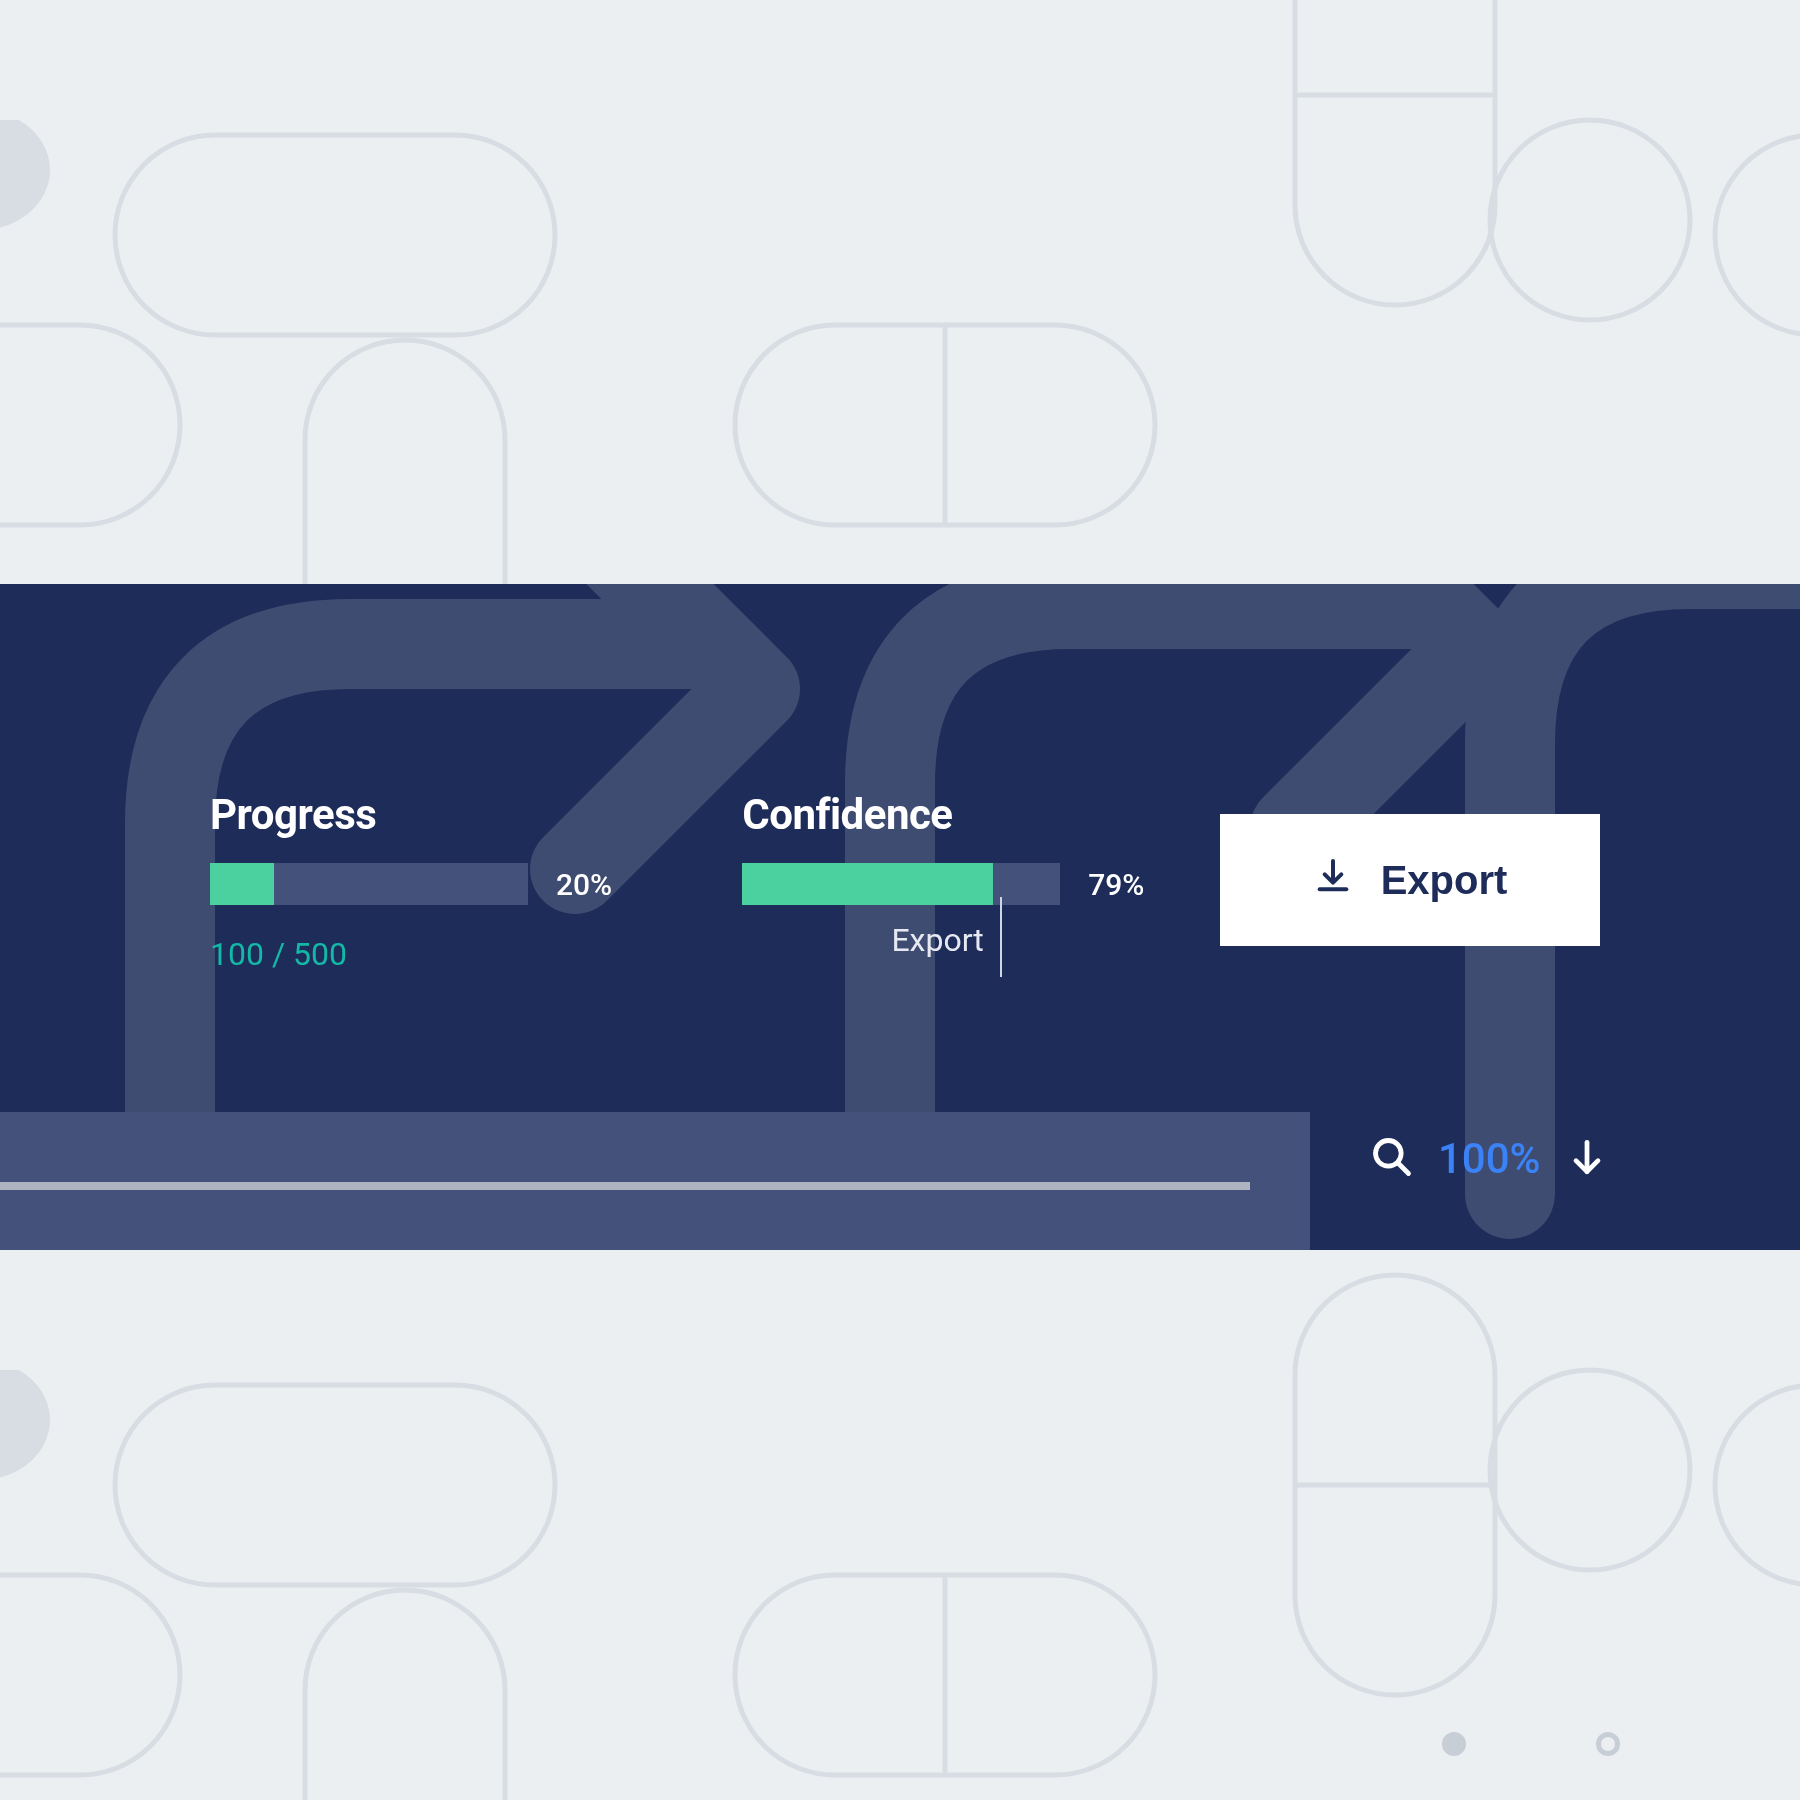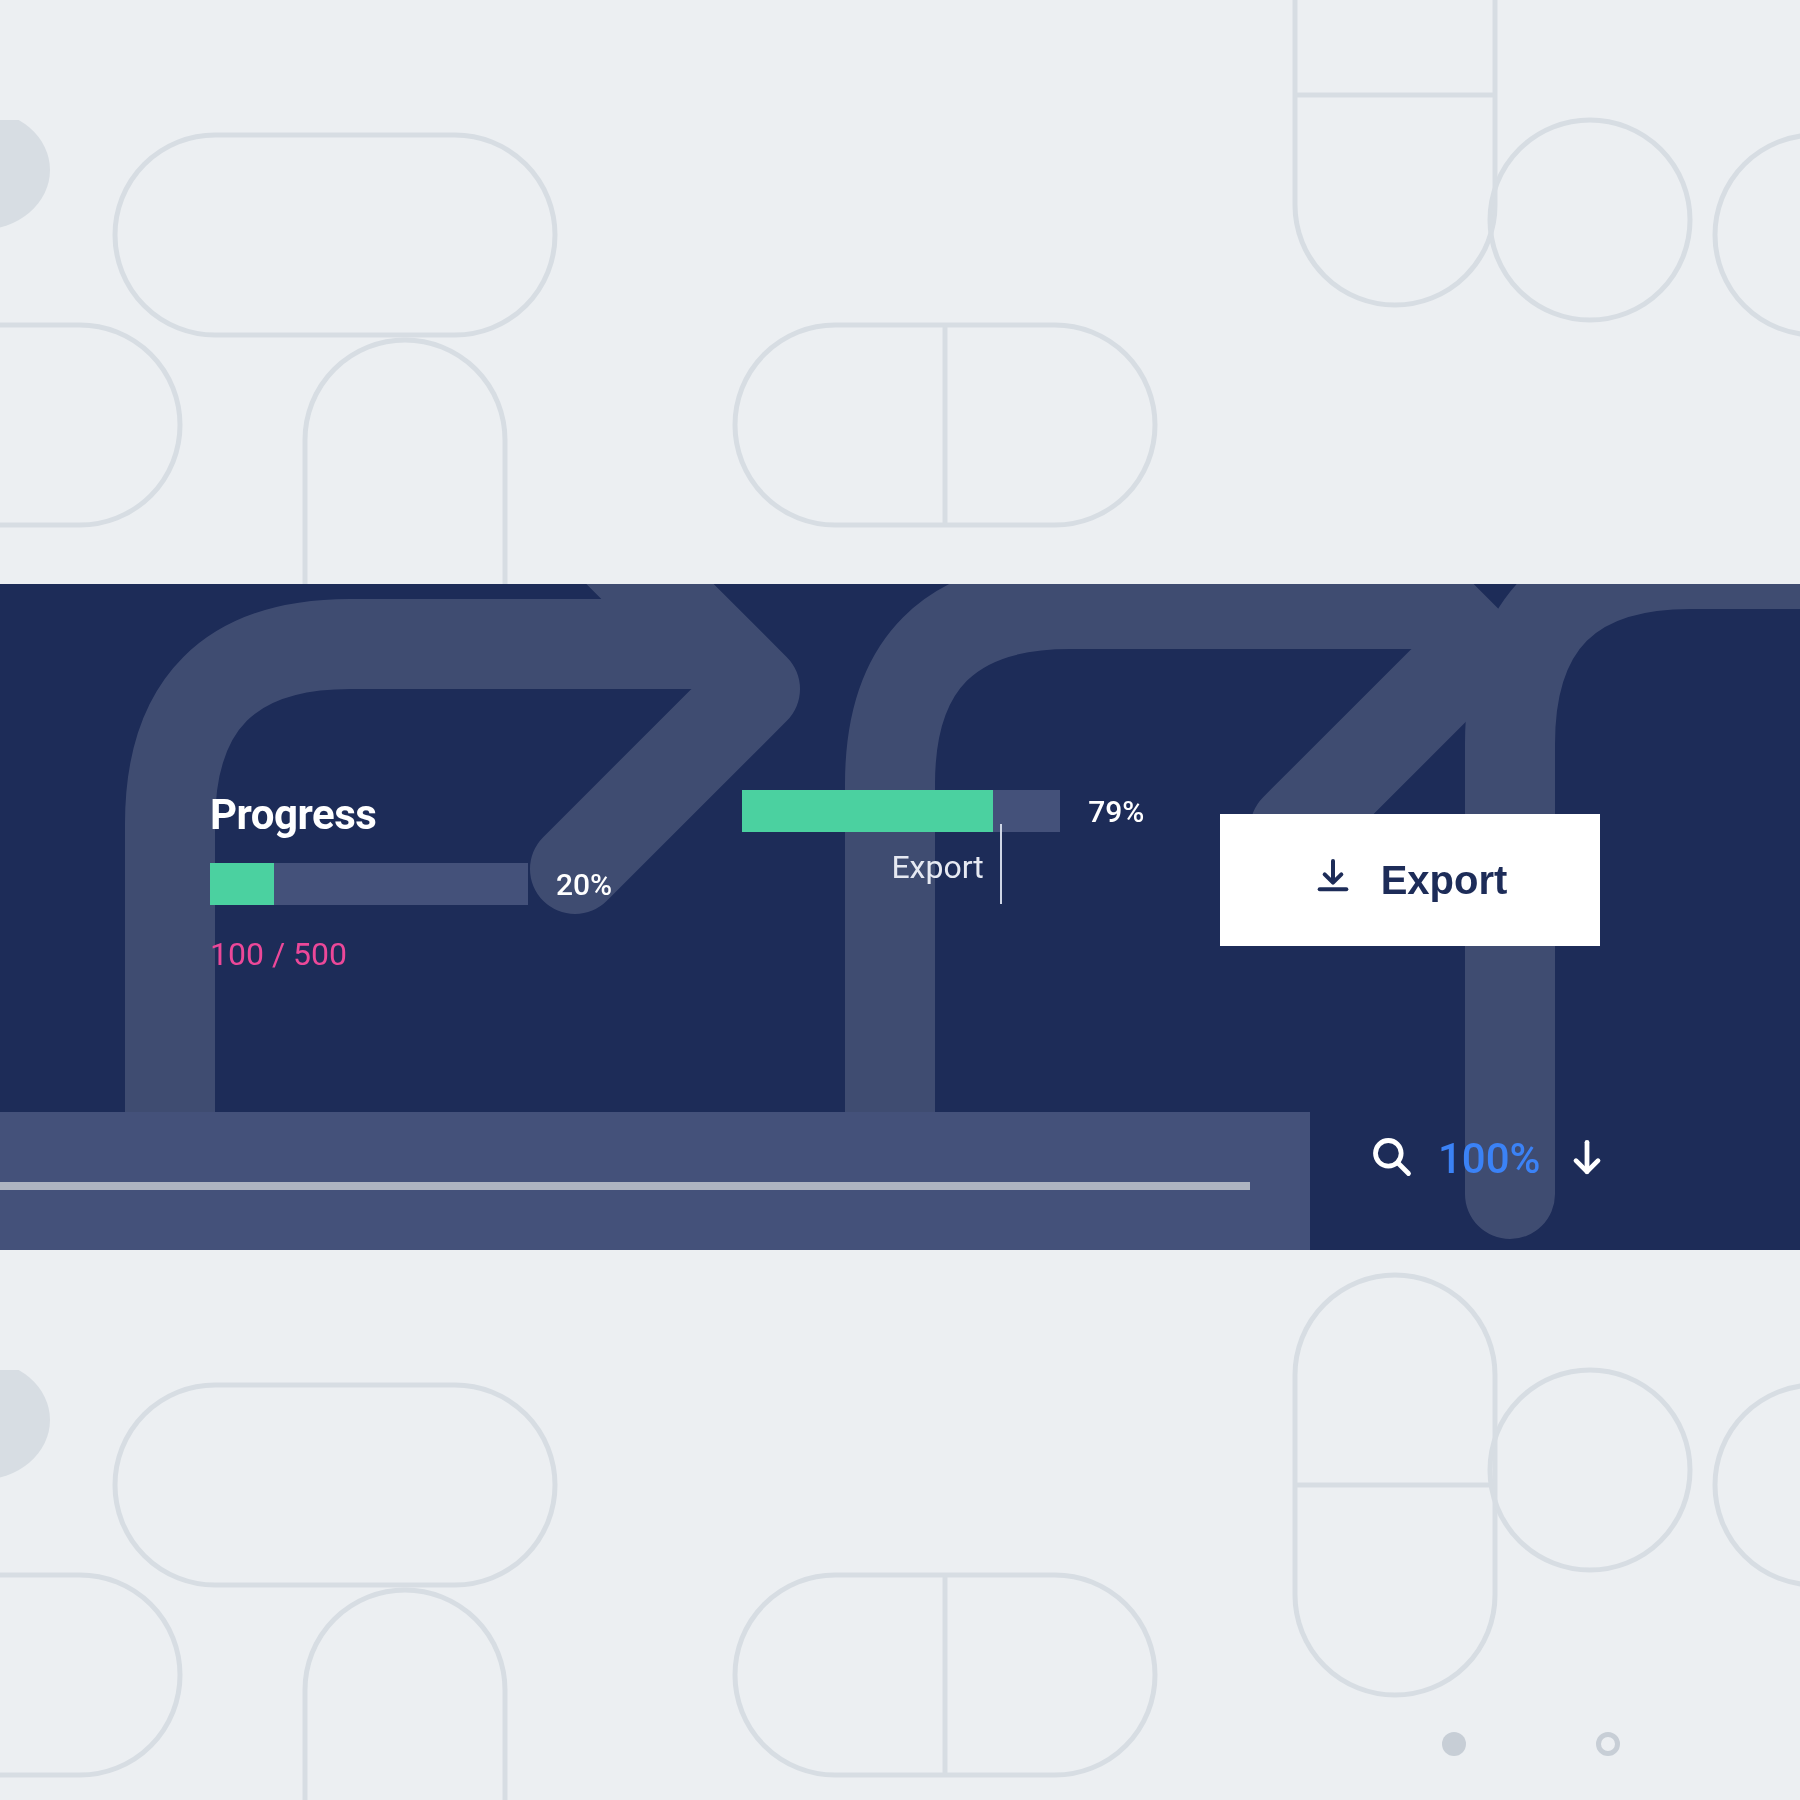--- a/index.html
+++ b/index.html
@@ -53,21 +53,21 @@
     width: 318px;
     height: 42px;
     background: #44517a;
     position: relative;
   }
   .bar-fill {
     position: absolute; left: 0; top: 0; bottom: 0;
     background: #4bd1a0;
   }
   .bar-pct { font-size: 30px; font-weight: 500; }
-  .bar-sub { font-size: 32px; color: #ec4899; font-weight: 400; margin-top: 6px; }
+  .bar-sub { font-size: 32px; color: #14b8a6; font-weight: 400; margin-top: 6px; }
 
   .confidence-sub-row {
     display: flex; align-items: flex-start; position: relative;
     margin-top: -6px;
   }
   .tooltip-wrap {
     position: absolute;
     left: 0;
     top: -24px;
     width: 318px;
@@ -236,20 +236,21 @@
       <div class="bar-row">
         <div class="bar-track">
           <div class="bar-fill" style="width:20%"></div>
         </div>
         <div class="bar-pct">20%</div>
       </div>
       <div class="bar-sub">100 / 500</div>
     </div>
 
     <div class="metric">
+      <div class="metric-title">Confidence</div>
       <div class="bar-row">
         <div class="bar-track">
           <div class="bar-fill" style="width:79%"></div>
         </div>
         <div class="bar-pct">79%</div>
       </div>
       <div class="confidence-sub-row">
         <div class="tooltip-wrap">
           <div class="tooltip-line" style="left:81%"></div>
           <div class="tooltip-label" style="left:81%">Export</div>

